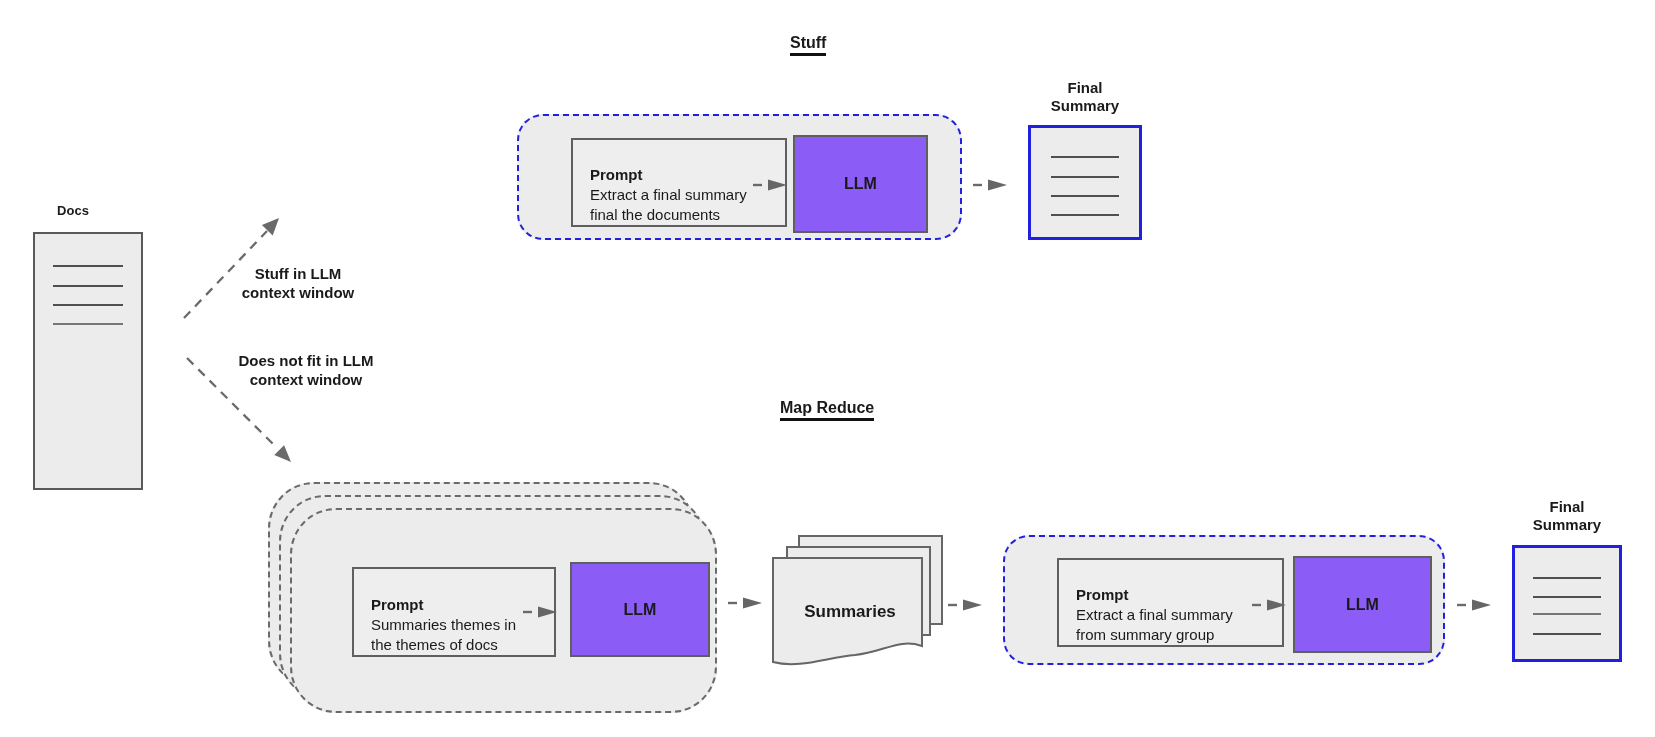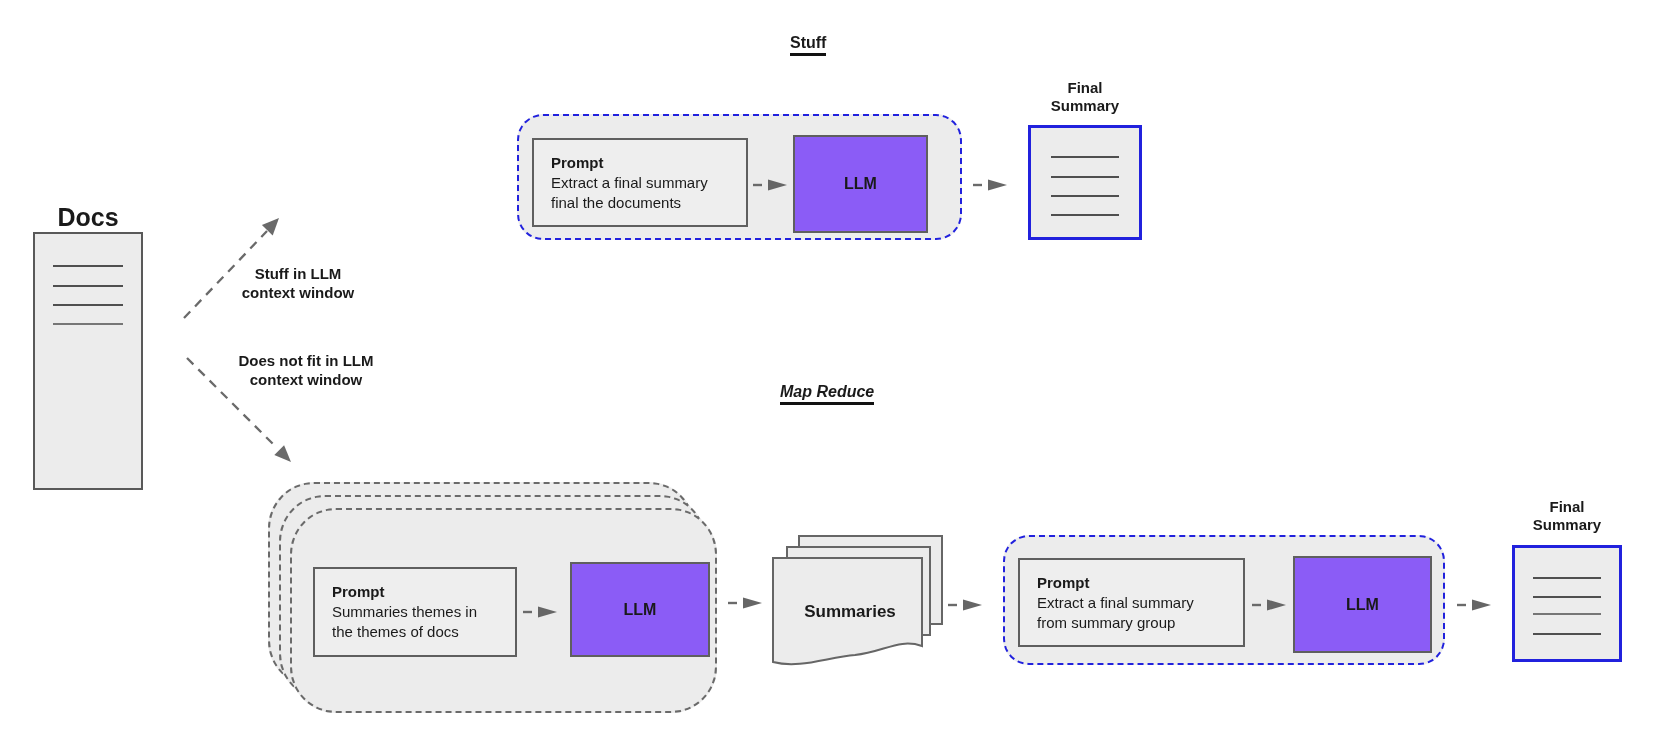--- a/index.html
+++ b/index.html
@@ -13,42 +13,42 @@
   .blue-dash-container{background:#ececec;border:2px dashed #2121dd;border-radius:26px;box-sizing:border-box;}
   .gray-dash-container{background:#ececec;border:2px dashed #6a6a6a;border-radius:46px;box-sizing:border-box;}
   .doc-frame{background:#ececec;border:3px solid #2121dd;box-sizing:border-box;}
   .doc-line{position:absolute;height:2px;background:#4f4f4f;left:50%;transform:translateX(-50%);}
   .center-text{text-align:center;}
   .bold{font-weight:bold;}
   .title{font-size:16px;font-weight:bold;text-align:left;}
   .title span{display:inline-block;border-bottom:3px solid #111;padding-bottom:1px;}
   .small-label{font-size:15px;font-weight:bold;line-height:19px;text-align:center;}
   .prompt-box{background:#eeeeee;border:2px solid #5f5f5f;box-sizing:border-box;
-    display:flex;flex-direction:column;justify-content:center;padding-left:17px;
-    font-size:15px;line-height:20px;}
+    display:flex;flex-direction:column;justify-content:flex-end;padding-left:17px;
+    font-size:15px;line-height:20px;margin-left:39px;}
   .prompt-box .heading{font-weight:bold;}
   .llm-box{background:#8b5cf6;border:2px solid #5f5f5f;box-sizing:border-box;
     display:flex;align-items:center;justify-content:center;font-size:16px;font-weight:bold;}
   .page-back{background:#ececec;border:2px solid #666;box-sizing:border-box;}
   
-  #docs-label{left:28px;top:203px;width:120px;font-size:25px;}
+  #docs-label{left:13px;top:203px;width:120px;font-size:13px;}
   #docs-box{left:33px;top:232px;width:110px;height:258px;}
   #branch-fits-arrow{left:172px;top:206px;}
   #branch-fits-label{left:213px;top:264px;width:170px;}
   #branch-notfit-arrow{left:178px;top:350px;}
   #branch-notfit-label{left:210px;top:351px;width:192px;}
   #stuff-title{left:790px;top:34px;width:150px;}
   #stuff-container{left:517px;top:114px;width:445px;height:126px;}
   #stuff-prompt-box{left:532px;top:138px;width:216px;height:89px;}
   #stuff-arrow-1{left:752px;top:178px;}
   #stuff-llm-box{left:793px;top:135px;width:135px;height:98px;}
   #stuff-arrow-2{left:972px;top:178px;}
   #stuff-output-label{left:1028px;top:79px;width:114px;line-height:18px;}
   #stuff-output-box{left:1028px;top:125px;width:114px;height:115px;}
-  #mr-title{left:780px;top:383px;width:200px;font-style:italic;}
+  #mr-title{left:780px;top:399px;width:200px;}
   #mr-stack-back{left:268px;top:482px;width:427px;height:205px;}
   #mr-stack-middle{left:279px;top:495px;width:427px;height:205px;}
   #mr-stack-front{left:290px;top:508px;width:427px;height:205px;}
   #mr-prompt-box{left:313px;top:567px;width:204px;height:90px;}
   #mr-arrow-1{left:522px;top:605px;}
   #mr-llm-box{left:570px;top:562px;width:140px;height:95px;}
   #mr-arrow-2{left:727px;top:596px;}
   #summaries-back{left:798px;top:535px;width:145px;height:90px;}
   #summaries-middle{left:786px;top:546px;width:145px;height:90px;}
   #summaries-front{left:772px;top:557px;}

